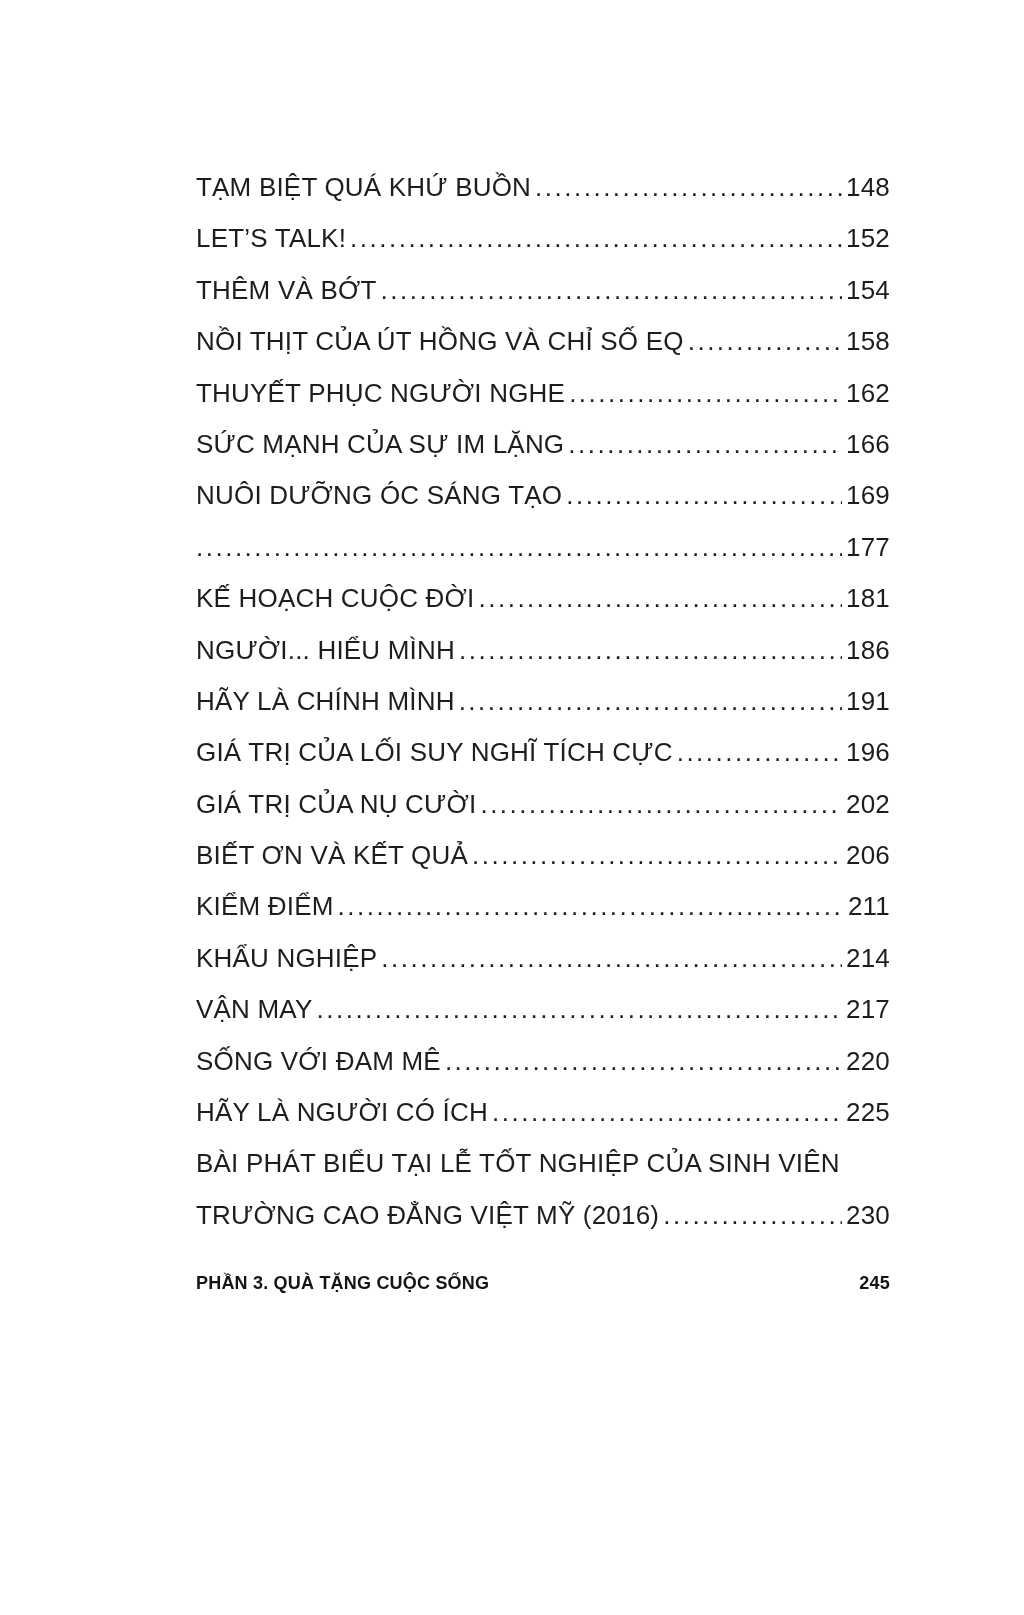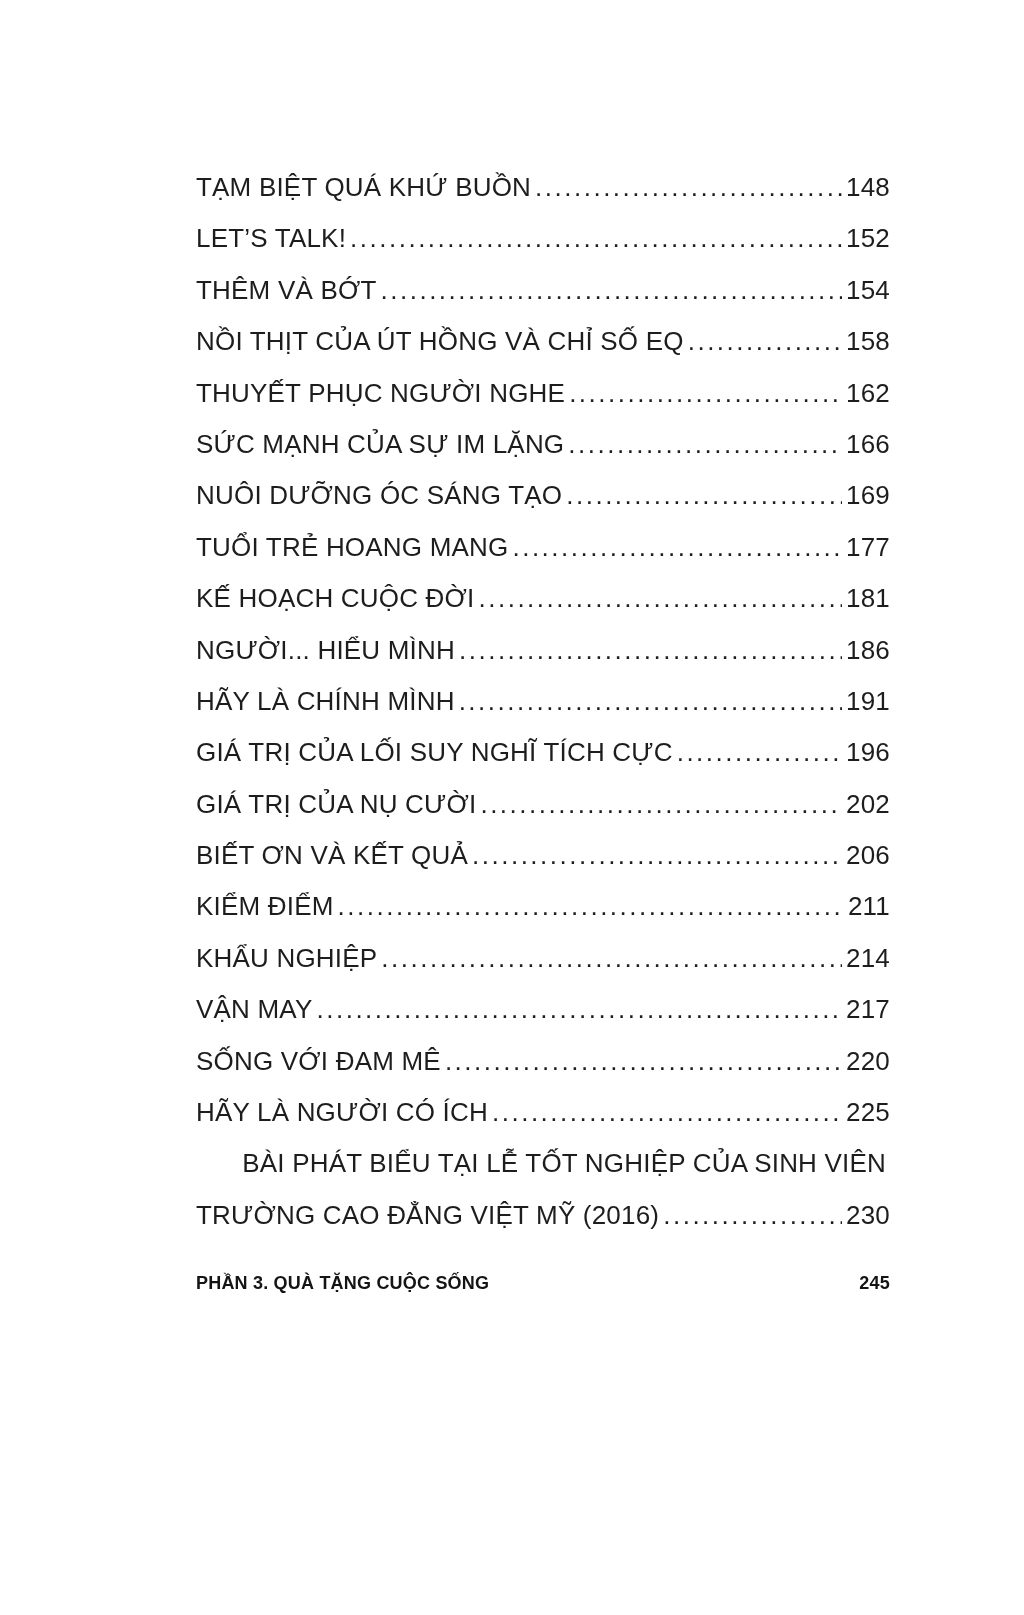--- a/index.html
+++ b/index.html
@@ -48,21 +48,20 @@
     font-weight: 500;
     color: #1d1d1d;
   }
   .pageno {
     flex: 0 0 auto;
     padding-left: 4px;
     text-align: left;
   }
   .toc-row.no-leader .title {
     flex: 1 1 auto;
-    text-align: right;
   }
   .section-row {
     display: flex;
     align-items: baseline;
     height: 51.4px;
     margin-top: 22px;
     font-size: 18px;
     font-weight: 700;
     letter-spacing: 0.2px;
     color: #141414;
@@ -117,21 +116,20 @@
     <span class="pageno">166</span>
   </div>
 
   <div class="toc-row">
     <span class="title">NUÔI DƯỠNG ÓC SÁNG TẠO</span>
     <span class="leader"></span>
     <span class="pageno">169</span>
   </div>
 
   <div class="toc-row">
-    <span class="title">TUỔI TRẺ HOANG MANG</span>
     <span class="leader"></span>
     <span class="pageno">177</span>
   </div>
 
   <div class="toc-row">
     <span class="title">KẾ HOẠCH CUỘC ĐỜI</span>
     <span class="leader"></span>
     <span class="pageno">181</span>
   </div>
 

